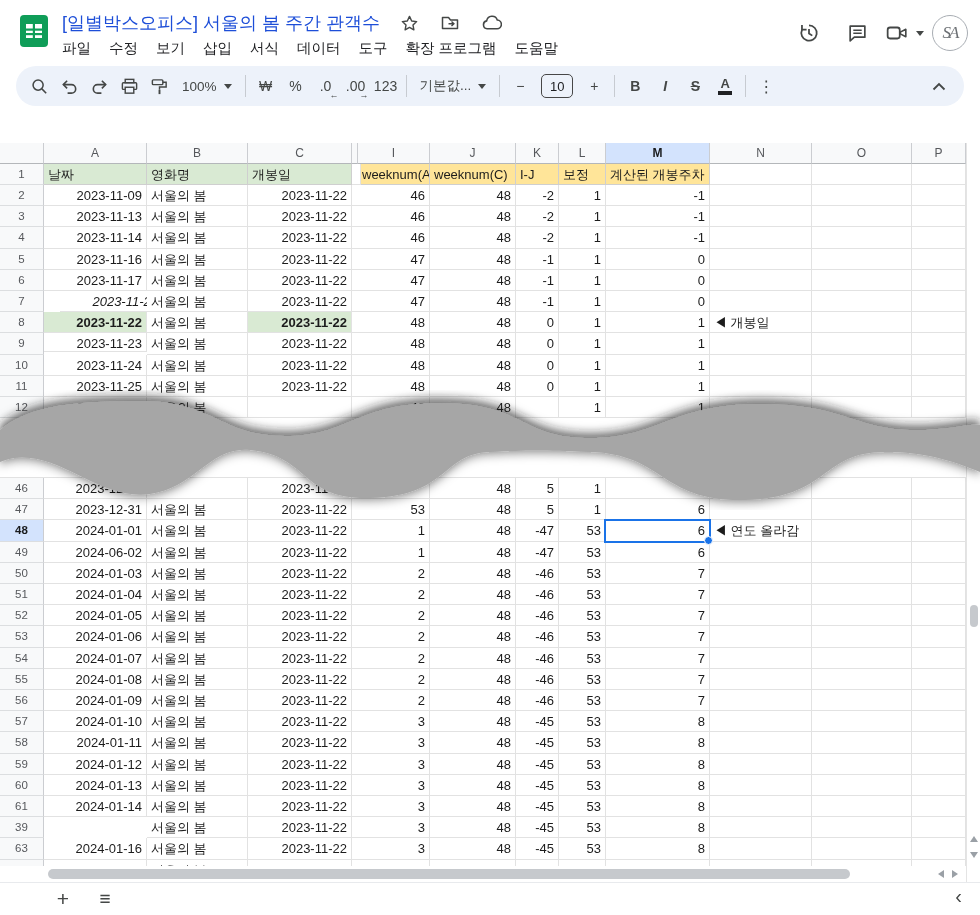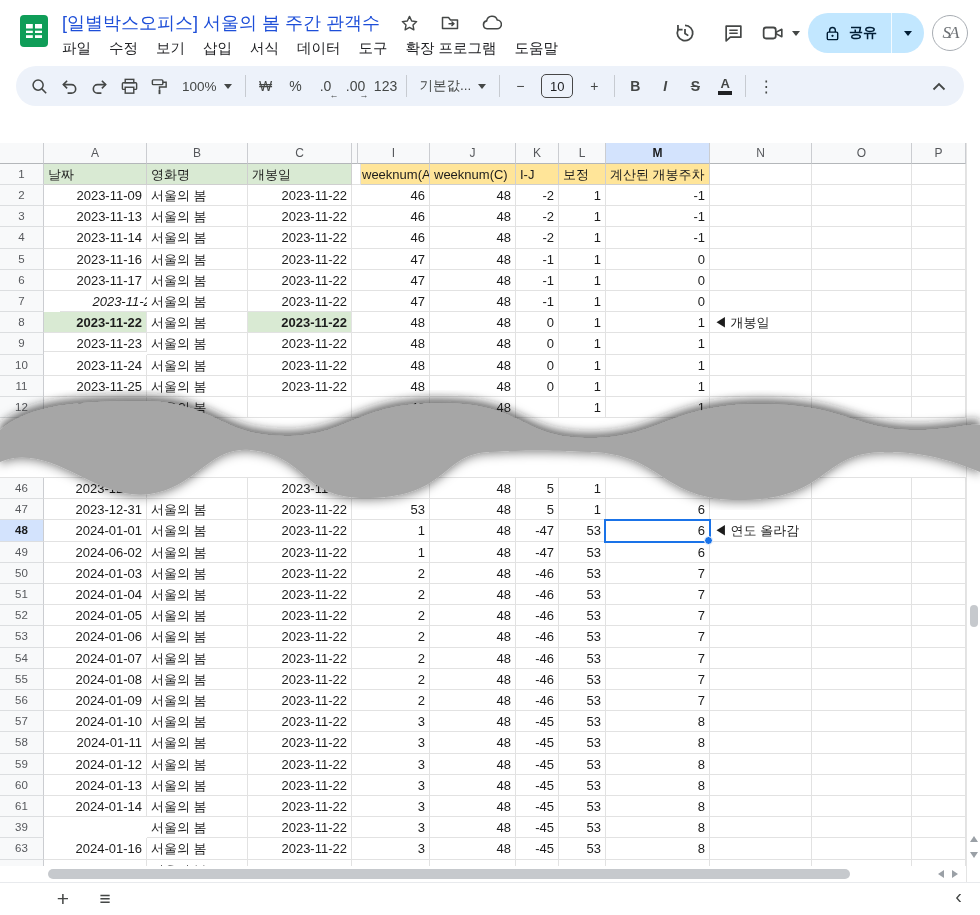--- a/index.html
+++ b/index.html
@@ -127,34 +127,20 @@
           <path d="M6 6.8 h8 M6 9.8 h8" stroke="currentColor" stroke-width="1.4"></path>
         </svg>
     </span>
     <span class="cam-group">
       <svg width="24" height="22" viewBox="0 0 21 20">
           <rect x="2" y="5" width="11" height="10" rx="2.2" fill="none" stroke="currentColor" stroke-width="1.6"></rect>
           <path d="M13.5 9.2 l5 -2.6 v6.8 l-5 -2.6 z" fill="none" stroke="currentColor" stroke-width="1.5" stroke-linejoin="round"></path>
         </svg>
       <span class="caret-down" style="margin-left:7px;"></span>
     </span>
-    <div class="share-pill" style="background: rgb(194, 231, 255); color: rgb(0, 29, 53);">
-      <span class="share-main">
-        <svg width="17" height="17" viewBox="0 0 18 18">
-            <rect x="3.5" y="7.5" width="11" height="8" rx="1.3" fill="none" stroke="currentColor" stroke-width="1.5"></rect>
-            <path d="M6 7.5 V5.6 a3 3 0 0 1 6 0 V7.5" fill="none" stroke="currentColor" stroke-width="1.5"></path>
-            <circle cx="9" cy="11.5" r="1.2" fill="currentColor"></circle>
-          </svg>
-        <span>공유</span>
-      </span>
-      <span class="share-sep"></span>
-      <span class="share-caret">
-          <span class="caret-down" style="border-top-color:#001d35;"></span>
-        </span>
-    </div>
     <div class="avatar">SA</div>
   </div>
 
   <div class="toolbar" style="background: rgb(237, 242, 250);">
     <span class="ti">
       <svg width="18" height="18" viewBox="0 0 20 20">
           <circle cx="9" cy="9" r="5.6" fill="none" stroke="currentColor" stroke-width="1.7"></circle>
           <line x1="13.2" y1="13.2" x2="18" y2="18" stroke="currentColor" stroke-width="1.7"></line>
         </svg>
     </span>

